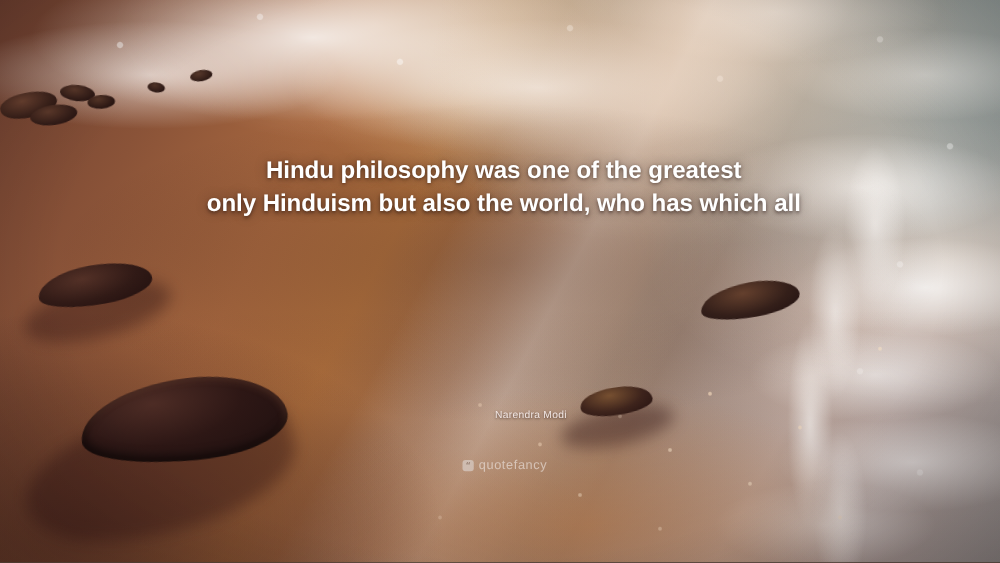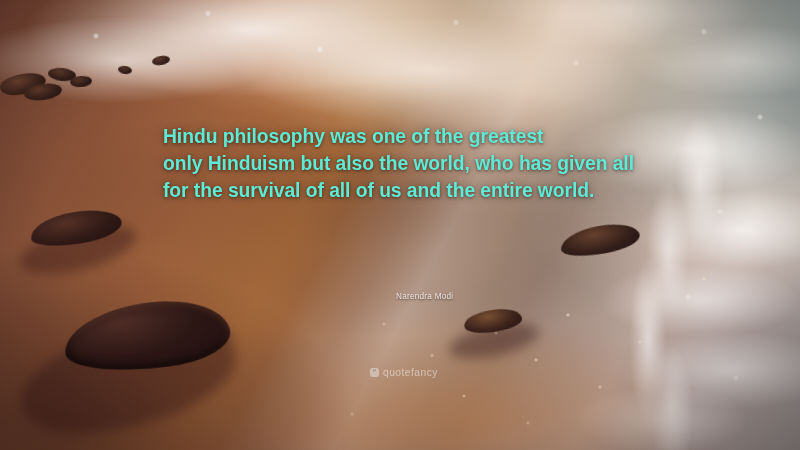--- a/index.html
+++ b/index.html
@@ -192,33 +192,34 @@
   
   .quote-block {
     position: absolute;
     left: 163px;
     top: 124px;
     width: 480px;
     text-align: left;
   }
   .quote-text {
     margin: 0;
-    color: #5eead4;
+    color: #ffffff;
     font-size: 19.3px;
     font-weight: 700;
     line-height: 26.8px;
     letter-spacing: -0.05px;
     text-shadow:
       0 1px 3px rgba(30,14,12,0.55),
       0 0 10px rgba(30,14,12,0.32);
+    text-align: center;
   }
   .attribution {
     position: absolute;
     left: 368px;
-    top: 292px;
+    top: 327px;
     margin: 0;
     color: #f2e7e4;
     font-size: 8.2px;
     font-weight: 400;
     letter-spacing: 0.25px;
     text-shadow: 0 1px 2px rgba(30,14,12,0.6);
     padding-left: 28px;
   }
 
   
@@ -314,22 +315,21 @@
               transform:rotate(-10deg); filter:blur(0.6px);"></div>
   <div class="rock" style="left:118px; top:66px; width:14px; height:8px;
               background:radial-gradient(ellipse at 40% 30%, #4f3226 0%, #2b1714 70%); border-radius:50%;
               transform:rotate(8deg); filter:blur(0.6px);"></div>
 
   <div class="bg-layer bg-scrim"></div>
   <div class="bg-layer bg-vignette"></div>
 
   <div class="quote-block">
     <p class="quote-text">Hindu philosophy was one of the greatest</p>
-    <p class="quote-text">only Hinduism but also the world, who has given all</p>
-    <p class="quote-text">for the survival of all of us and the entire world.</p>
+    <p class="quote-text">only Hinduism but also the world, who has which all</p>
   </div>
 
   <p class="attribution">Narendra Modi</p>
 
   <div class="watermark">
     <span class="wm-badge">
       <span class="wm-badge-glyph">“</span>
     </span>
     <span class="wm-text">quotefancy</span>
   </div>

